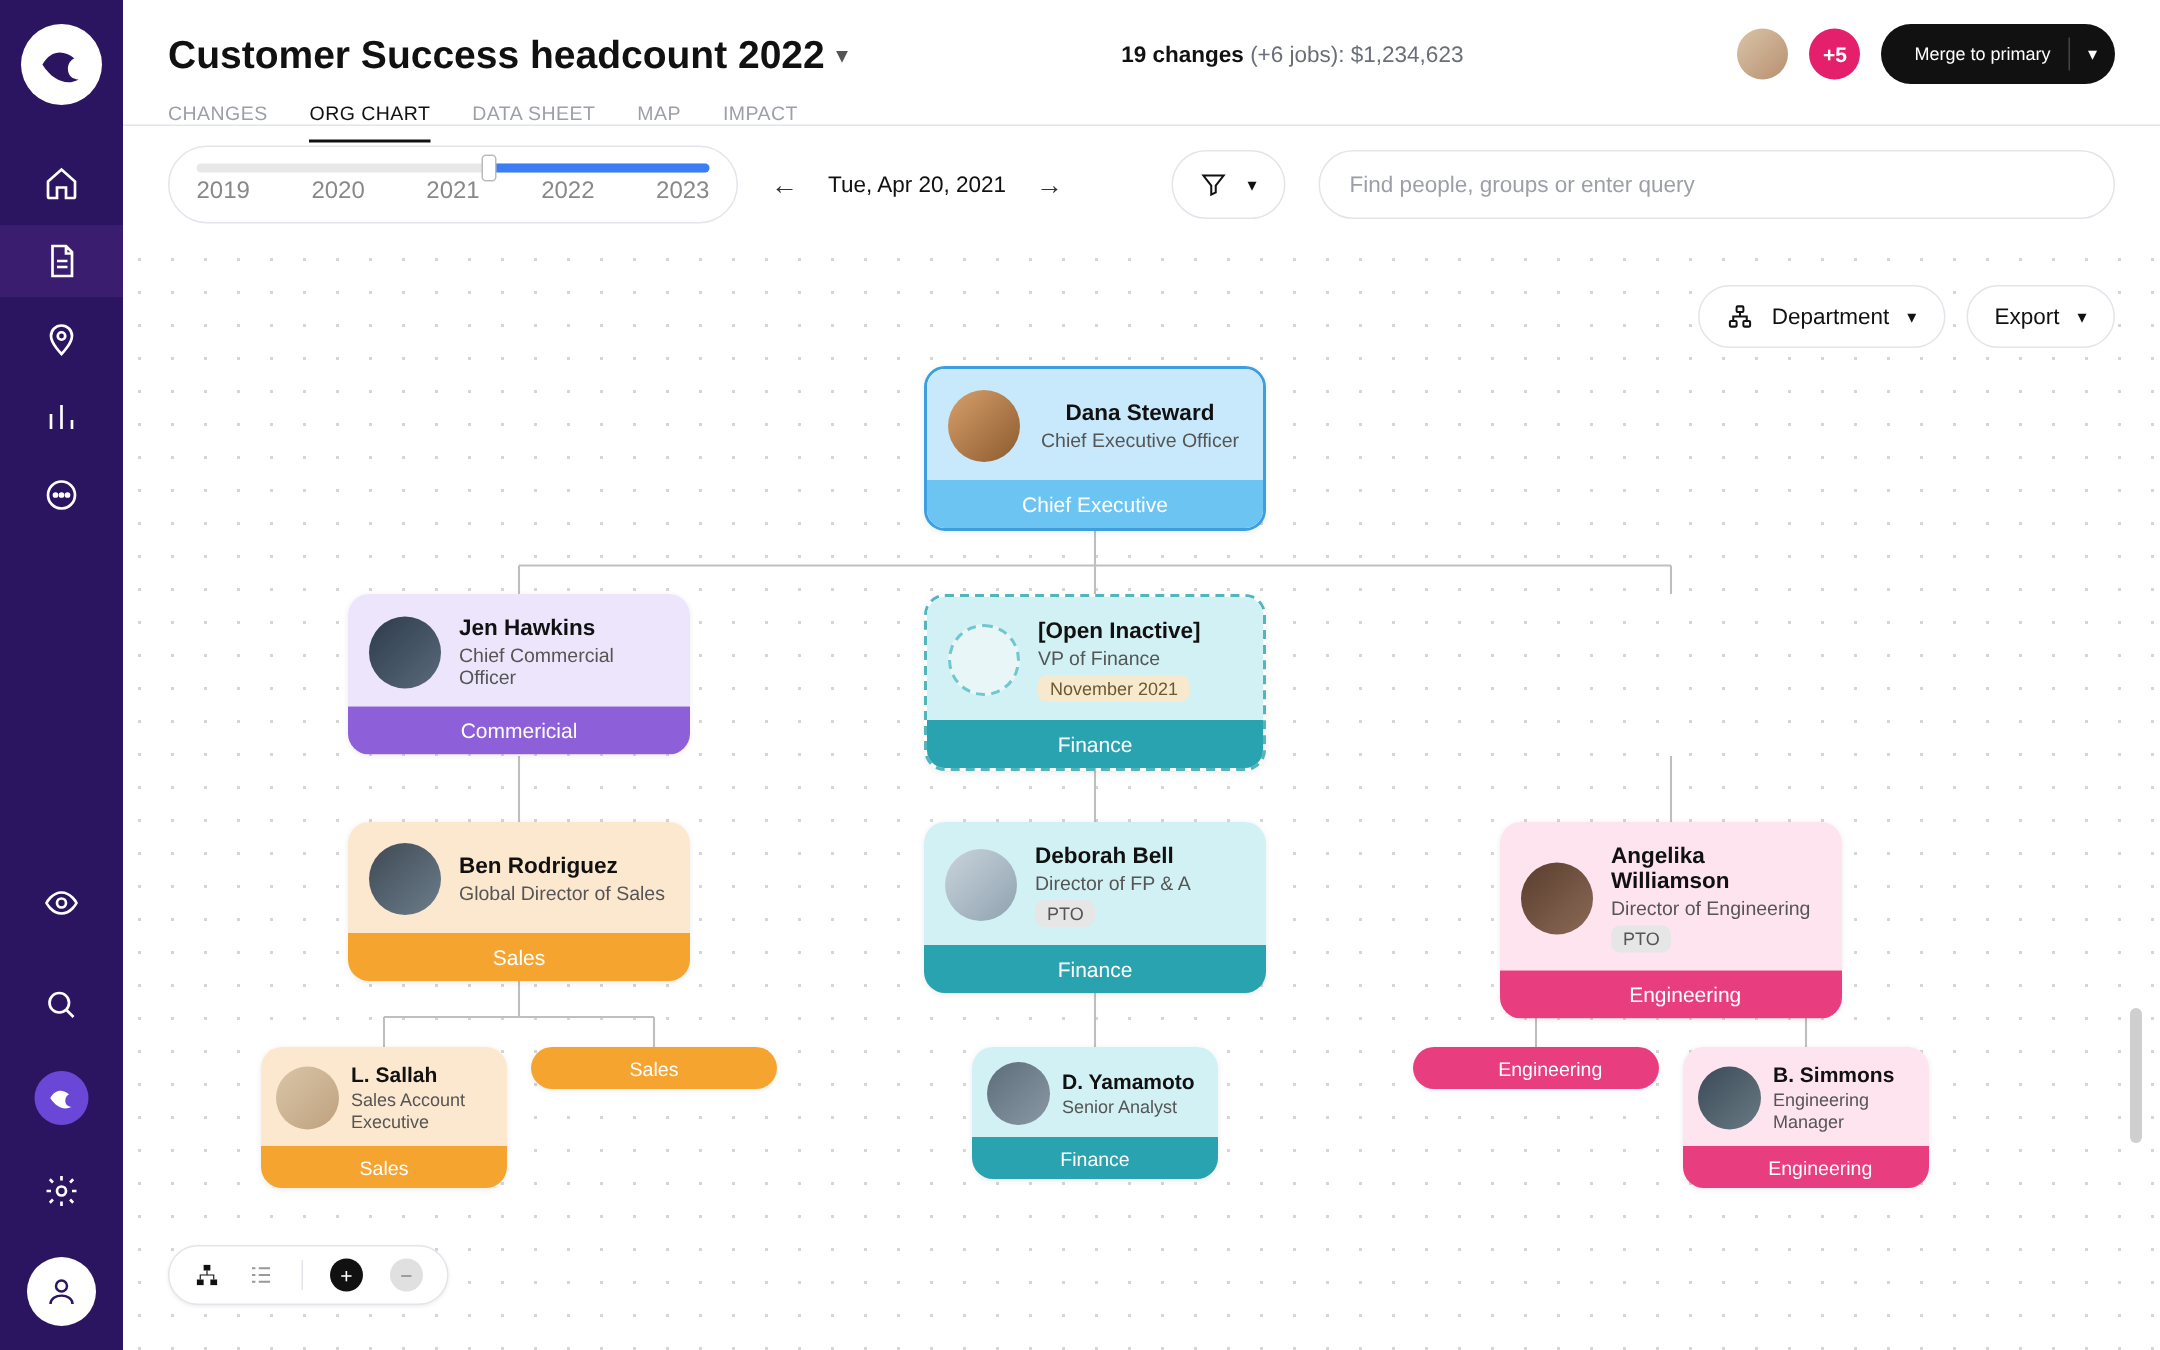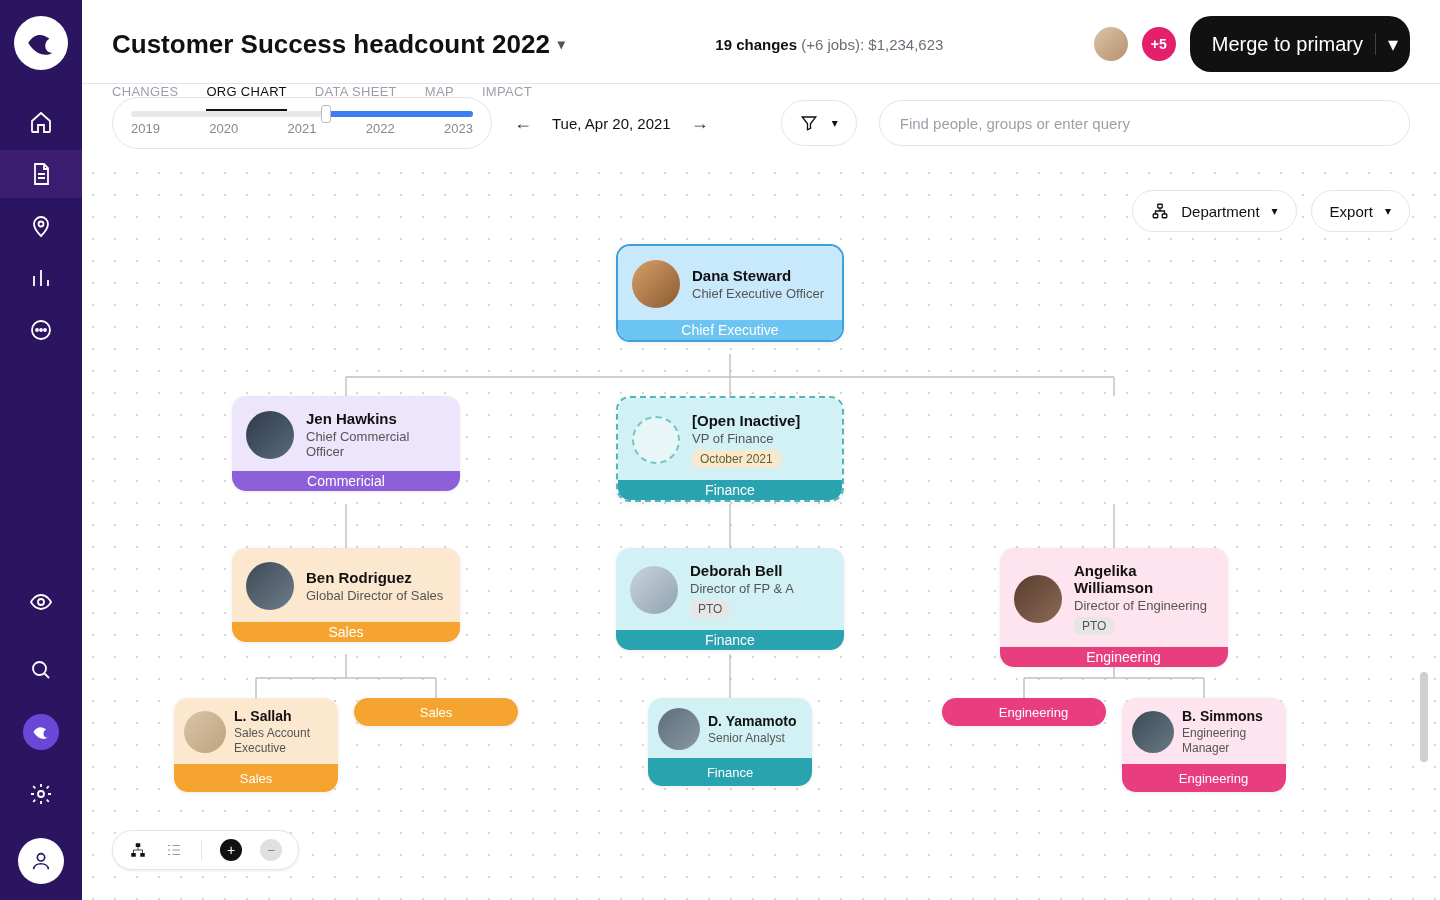--- a/index.html
+++ b/index.html
@@ -30,33 +30,33 @@
   .header{position:absolute;left:82px;top:0;right:0;height:84px;border-bottom:1px solid var(--border);padding:16px 30px 0 30px;}
   .title-row{display:flex;align-items:center;justify-content:space-between;}
   .title-left h1{margin:0;font-size:26px;font-weight:700;display:flex;align-items:center;gap:8px;}
   .title-left h1 .chev{font-size:14px;color:#555;}
   .title-center{font-size:15px;color:#111;}
   .title-center .bold{font-weight:700;}
   .title-center .soft{color:#6b6e79;}
   .title-right{display:flex;align-items:center;gap:14px;}
   .hdr-avatar{width:34px;height:34px;border-radius:50%;background:linear-gradient(135deg,#d9c4a8,#b89070);}
   .count-badge{height:34px;min-width:34px;border-radius:17px;background:var(--pink);color:#fff;display:flex;align-items:center;justify-content:center;font-size:14px;font-weight:600;padding:0 8px;}
-  .merge-btn{height:56px;background:#111;color:#fff;border-radius:21px;display:flex;align-items:center;padding:0 12px 0 22px;font-size:20px;cursor:pointer;}
+  .merge-btn{height:40px;background:#111;color:#fff;border-radius:21px;display:flex;align-items:center;padding:0 12px 0 22px;font-size:12px;cursor:pointer;}
   .merge-btn .divider{width:1px;height:22px;background:#444;margin:0 12px;}
   .tabs{display:flex;gap:28px;margin-top:12px;font-size:13px;color:#9d9fa8;letter-spacing:.3px;}
   .tab{padding-bottom:10px;cursor:pointer;}
   .tab.active{color:#111;border-bottom:2px solid #111;font-weight:500;}
 
   
   .toolbar{position:absolute;left:82px;top:84px;right:0;height:78px;display:flex;align-items:center;padding:0 30px;gap:22px;}
   .timeline{flex:0 0 380px;height:52px;border:1px solid var(--border);border-radius:26px;display:flex;flex-direction:column;justify-content:center;padding:0 18px;position:relative;}
   .tl-track{height:6px;background:#e8e8e8;border-radius:3px;position:relative;}
   .tl-fill{position:absolute;left:57%;right:0;top:0;bottom:0;background:#3b7df5;border-radius:3px;}
   .tl-handle{position:absolute;left:57%;top:-6px;width:10px;height:18px;background:#fff;border:1px solid #bbb;border-radius:3px;transform:translateX(-50%);}
-  .tl-labels{display:flex;justify-content:space-between;font-size:13px;color:#888;margin-top:4px;}
+  .tl-labels{display:flex;justify-content:space-between;font-size:16px;color:#888;margin-top:4px;}
   .date-nav{display:flex;align-items:center;gap:20px;font-size:15px;}
   .arrow{cursor:pointer;color:#333;font-size:18px;}
   .filter-btn{height:46px;border:1px solid var(--border);border-radius:23px;display:flex;align-items:center;gap:14px;padding:0 18px;cursor:pointer;margin-left:50px;}
   .search{flex:1;height:46px;border:1px solid var(--border);border-radius:23px;padding:0 20px;font-size:15px;outline:none;}
   .search::placeholder{color:#9d9fa8;}
 
   
   .canvas{position:absolute;left:82px;top:162px;right:0;bottom:0;
     background-image:radial-gradient(#d6d6d6 1px,transparent 1px);
     background-size:22px 22px;
@@ -73,33 +73,33 @@
   svg.connectors{position:absolute;left:0;top:0;pointer-events:none;}
   
   
   .card{position:absolute;width:228px;border-radius:14px;overflow:hidden;box-shadow:0 1px 4px rgba(0,0,0,0.08);cursor:pointer;}
   .card-body{display:flex;align-items:center;gap:12px;padding:14px 14px 12px 14px;}
   .card-body .av{width:48px;height:48px;border-radius:50%;flex-shrink:0;background:#ccc;}
   .card-body .av.dashed{background:#e9f6f8;border:2px dashed #70c7cd;}
   .card-body .info{flex:1;min-width:0;}
   .card-body .name{font-weight:700;font-size:15px;margin-bottom:2px;}
   .card-body .role{font-size:13px;color:#555;}
-  .card-footer{height:20px;display:flex;align-items:center;justify-content:center;font-size:14px;color:#fff;}
+  .card-footer{height:32px;display:flex;align-items:center;justify-content:center;font-size:14px;color:#fff;}
   .tag{display:inline-block;background:#f7e9cd;color:#6b5a30;font-size:12px;padding:2px 8px;border-radius:6px;margin-top:4px;}
   .tag.gray{background:#e6e6e6;color:#555;}
   
   .card.small{width:164px;}
   .card.small .card-body{padding:10px 10px 8px 10px;gap:8px;}
   .card.small .av{width:42px;height:42px;}
   .card.small .name{font-size:14px;}
   .card.small .role{font-size:12px;line-height:1.25;}
   .card.small .card-footer{height:28px;font-size:13px;}
 
   
-  .dept-exec .card-body{background:#c7e9fb;}
+  .dept-exec .card-body{background:#c7e9fb;text-align:center;}
   .dept-exec .card-footer{background:#6bc4f2;}
   .dept-exec{border:2px solid #3d9fe0;}
   
   .dept-commercial .card-body{background:#ece5fb;}
   .dept-commercial .card-footer{background:#8d5fd9;}
   
   .dept-finance .card-body{background:#d2f1f4;}
   .dept-finance .card-footer{background:#2aa3b0;}
   
   .dept-product .card-body{background:#ecf3d0;}
@@ -305,21 +305,21 @@
     </div>
     <div class="card-footer">Commericial</div>
   </div>
 
   <div class="card dept-finance dashed-card" style="left:534px;top:234px">
     <div class="card-body">
       <div class="av dashed"></div>
       <div class="info">
         <div class="name">[Open Inactive]</div>
         <div class="role">VP of Finance</div>
-        <span class="tag">October 2021</span>
+        <span class="tag">November 2021</span>
       </div>
     </div>
     <div class="card-footer">Finance</div>
   </div>
 
 
   <div class="card dept-sales" style="left:150px;top:386px">
     <div class="card-body">
       <div class="av" id="av-ben" style="background: linear-gradient(135deg, rgb(62, 74, 86), rgb(109, 125, 138));"></div>
       <div class="info">

